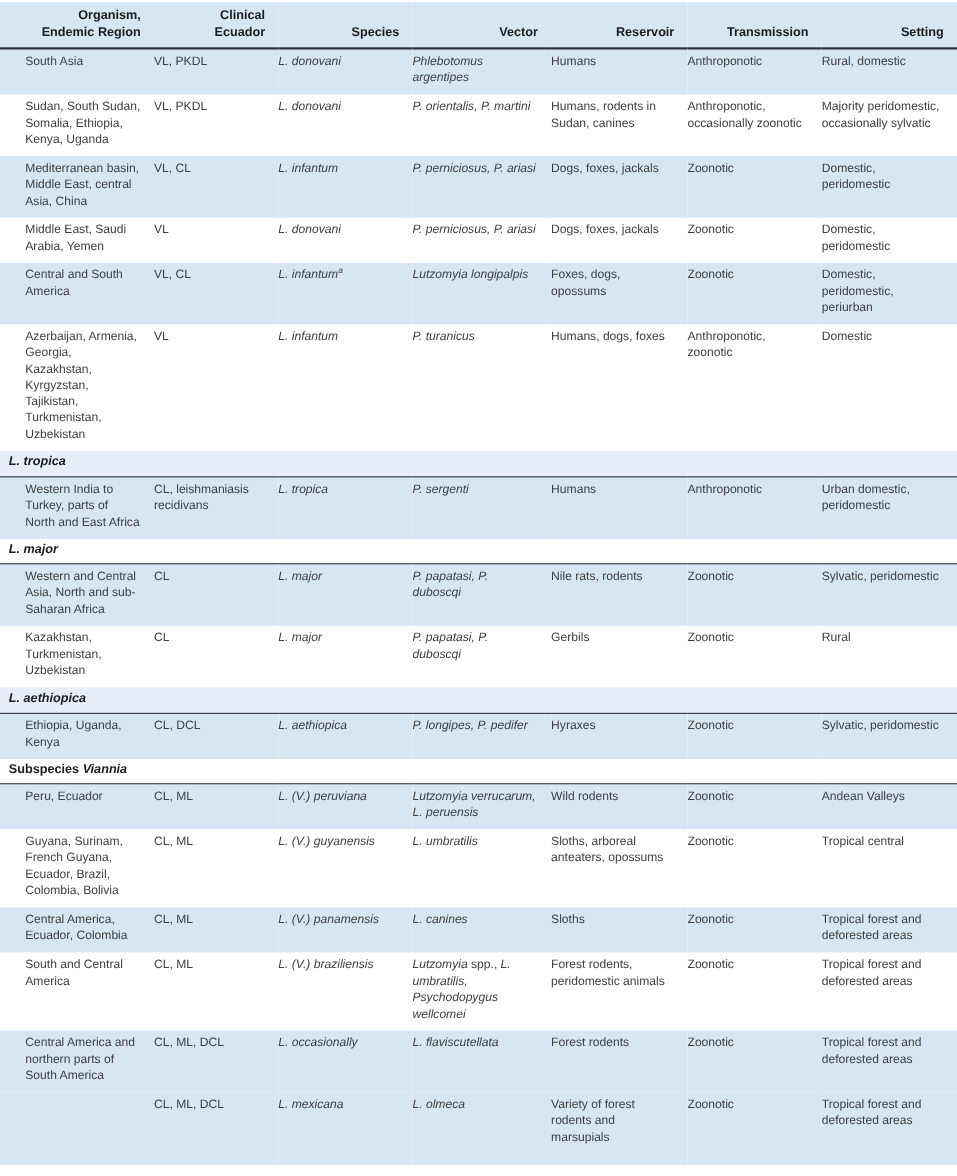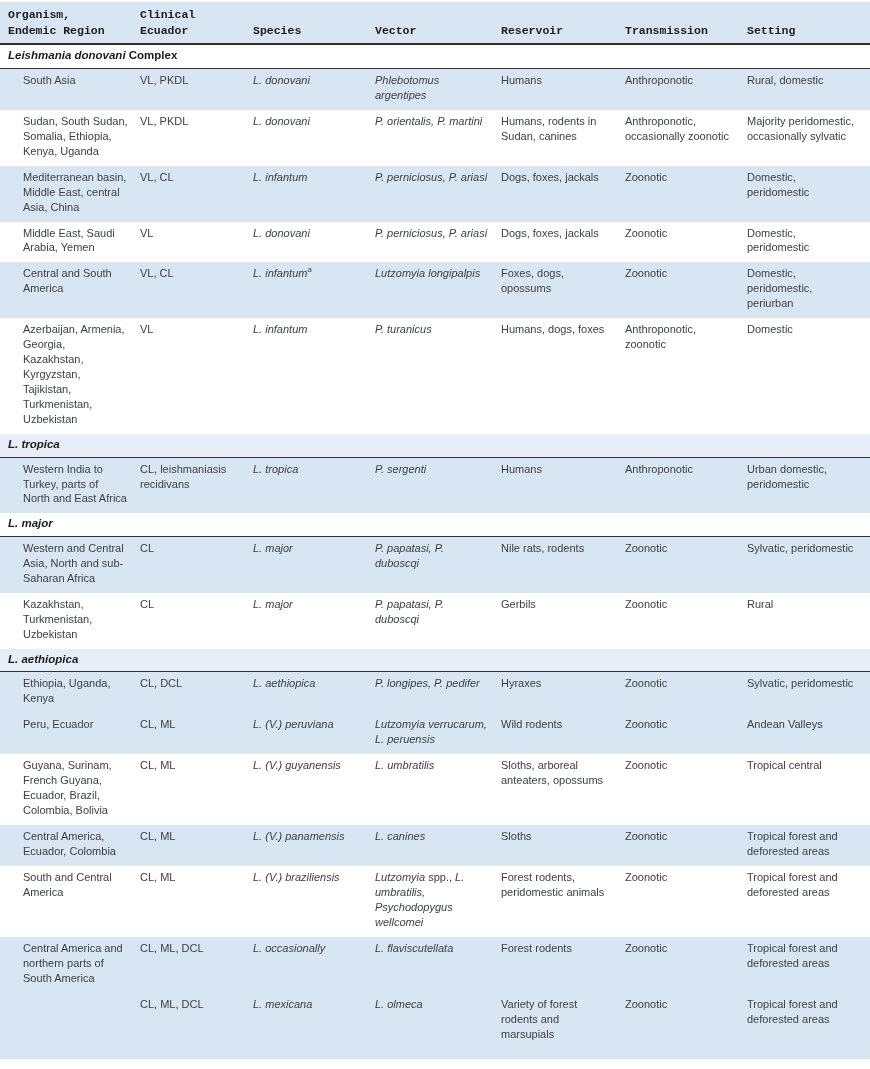--- a/index.html
+++ b/index.html
@@ -23,26 +23,25 @@
     border-collapse:collapse;
     table-layout:fixed;
     font-size:11px;
     line-height:1.36;
   }
   thead th{
     background:var(--row-blue);
     color:var(--head-text);
     font-size:11.5px;
     font-weight:bold;
-    text-align:left;
+    text-align:right;
     vertical-align:bottom;
     padding:5px 12px 5px 0;
     border-bottom:2.5px solid var(--rule);
     white-space:pre-line;
-    font-family:Liberation Mono, monospace;
   }
   thead th:first-child{padding-left:8px;}
   tbody td{
     vertical-align:top;
     padding:4px 12px 7px 0;
   }
   tbody td:first-child{padding-left:23px;}
   tr.row-blue td{background:var(--row-blue);}
   tr.row-white td{background:#ffffff;}
   tr.section-row td{
@@ -78,23 +77,20 @@
           <th>Clinical
 Ecuador</th>
           <th>Species</th>
           <th>Vector</th>
           <th>Reservoir</th>
           <th>Transmission</th>
           <th>Setting</th>
         </tr>
     </thead>
     <tbody id="table-body">
-        <tr class="section-row sec-white">
-          <td colspan="7"><span class="it">Leishmania donovani</span><span> Complex</span></td>
-        </tr>
         <tr class="row-blue">
           <td><span>South Asia</span></td>
           <td><span>VL, PKDL</span></td>
           <td><span class="it">L. donovani</span></td>
           <td><span class="it">Phlebotomus argentipes</span></td>
           <td><span>Humans</span></td>
           <td><span>Anthroponotic</span></td>
           <td><span>Rural, domestic</span></td>
         </tr>
         <tr class="row-white">
@@ -180,20 +176,23 @@
         </tr>
         <tr class="row-blue">
           <td><span>Ethiopia, Uganda, Kenya</span></td>
           <td><span>CL, DCL</span></td>
           <td><span class="it">L. aethiopica</span></td>
           <td><span class="it">P. longipes, P. pedifer</span></td>
           <td><span>Hyraxes</span></td>
           <td><span>Zoonotic</span></td>
           <td><span>Sylvatic, peridomestic</span></td>
         </tr>
+        <tr class="section-row sec-white">
+          <td colspan="7"><span>Subspecies </span><span class="it">Viannia</span></td>
+        </tr>
         <tr class="row-blue">
           <td><span>Peru, Ecuador</span></td>
           <td><span>CL, ML</span></td>
           <td><span class="it">L. (V.) peruviana</span></td>
           <td><span class="it">Lutzomyia verrucarum, L. peruensis</span></td>
           <td><span>Wild rodents</span></td>
           <td><span>Zoonotic</span></td>
           <td><span>Andean Valleys</span></td>
         </tr>
         <tr class="row-white">

